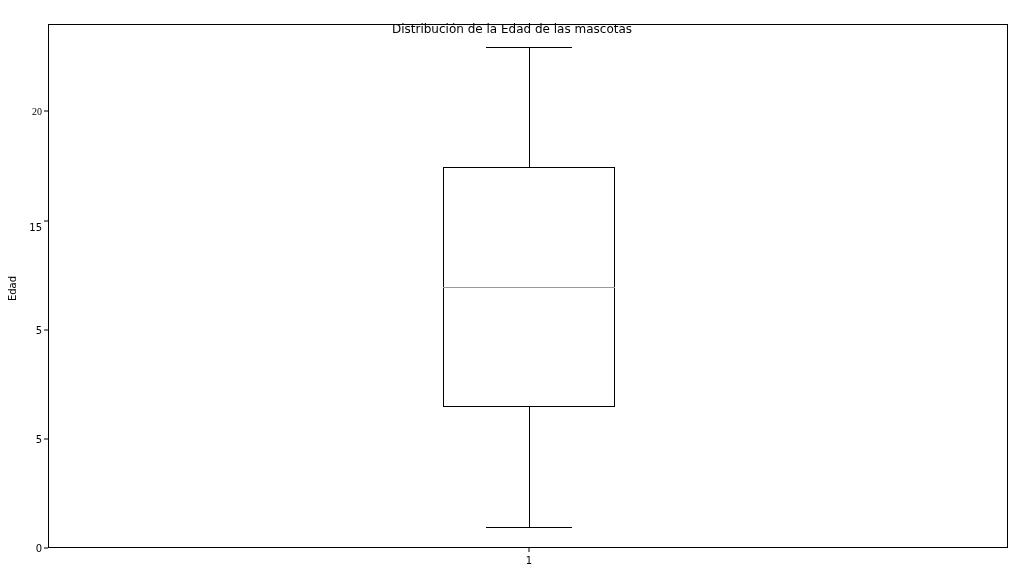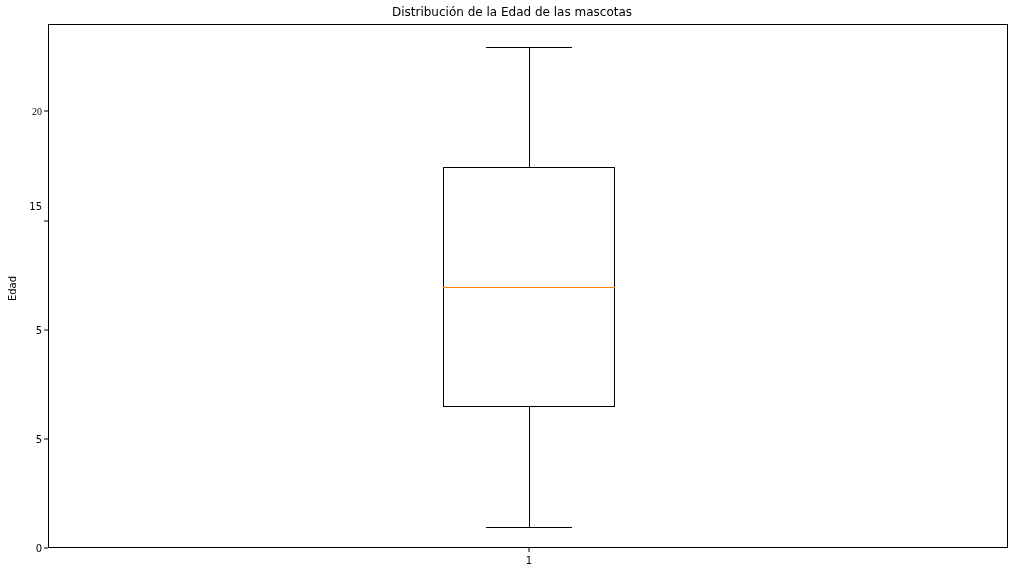--- a/index.html
+++ b/index.html
@@ -11,21 +11,21 @@
     font-family: "DejaVu Sans", Arial, sans-serif;
     color: #000;
   }
   .figure {
     position: relative;
     width: 1024px;
     height: 577px;
   }
   .title {
     position: absolute;
-    top: 5px;
+    top: 22px;
     left: 0;
     width: 1024px;
     text-align: center;
     font-size: 12px;
   }
   .ylabel {
     position: absolute;
     left: 6px;
     top: 0;
     height: 577px;
@@ -121,17 +121,17 @@
       <div class="bp-whisker" style="left: 480px; top: 382.083px; height: 120.083px;"></div>
       <div class="bp-cap" style="left: 436.8px; top: 21.8333px; width: 86.4px;"></div>
       <div class="bp-cap" style="left: 436.8px; top: 502.167px; width: 86.4px;"></div>
     </div>
 <div class="ytick" style="top: 548px;">0</div>
     <div class="ytick-mark" style="top: 548px; left: 44px;"></div>
     <div class="ytick" style="top: 438.833px;">5</div>
     <div class="ytick-mark" style="top: 438.833px; left: 44px;"></div>
     <div class="ytick" style="top: 329.667px;">5</div>
     <div class="ytick-mark" style="top: 329.667px; left: 44px;"></div>
-    <div class="ytick" style="top: 206px;">15</div>
+    <div class="ytick" style="top: 227px;">15</div>
     <div class="ytick-mark" style="top: 220.5px; left: 44px;"></div>
     <div class="ytick" style="top: 111.333px; font-family: Liberation Serif, serif;">20</div>
     <div class="ytick-mark" style="top: 111.333px; left: 44px;"></div>
   </div>
 
 </body></html>

